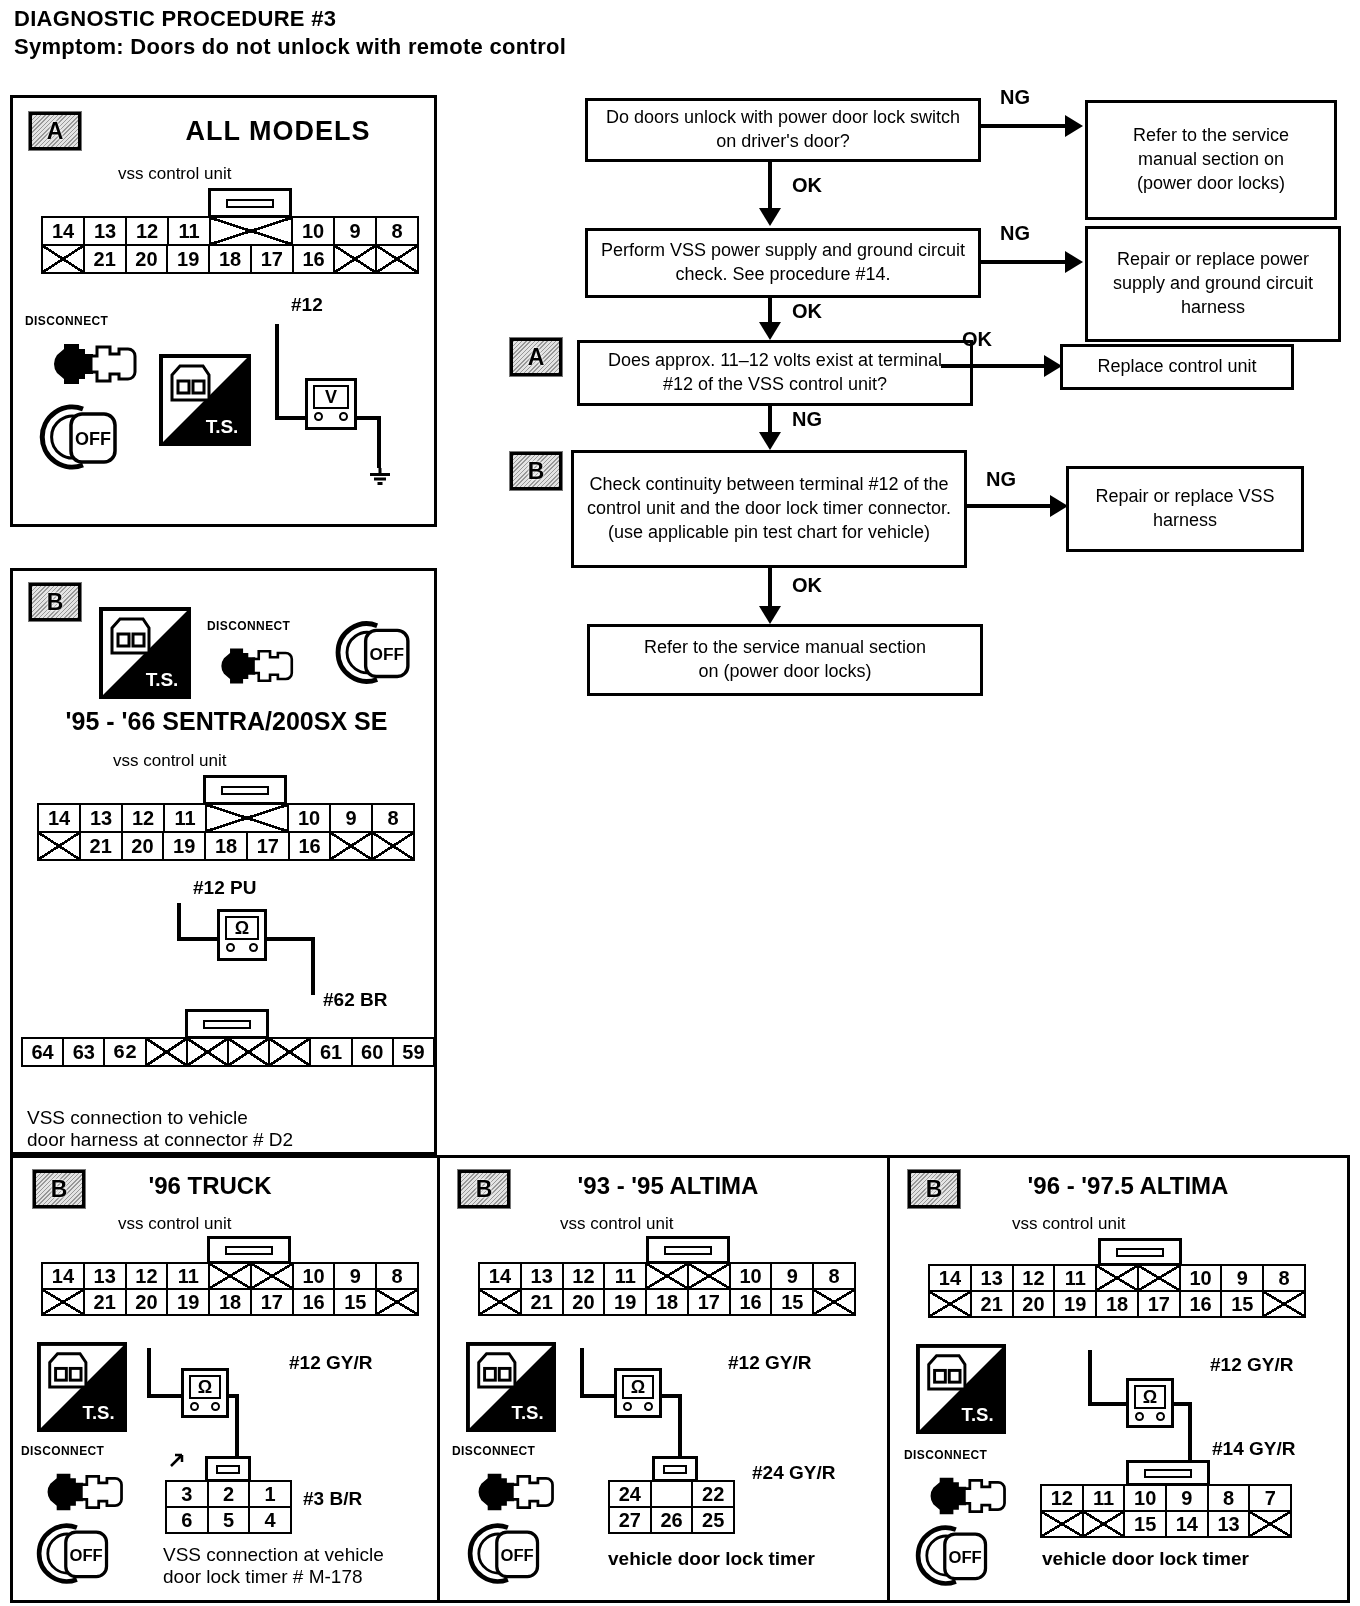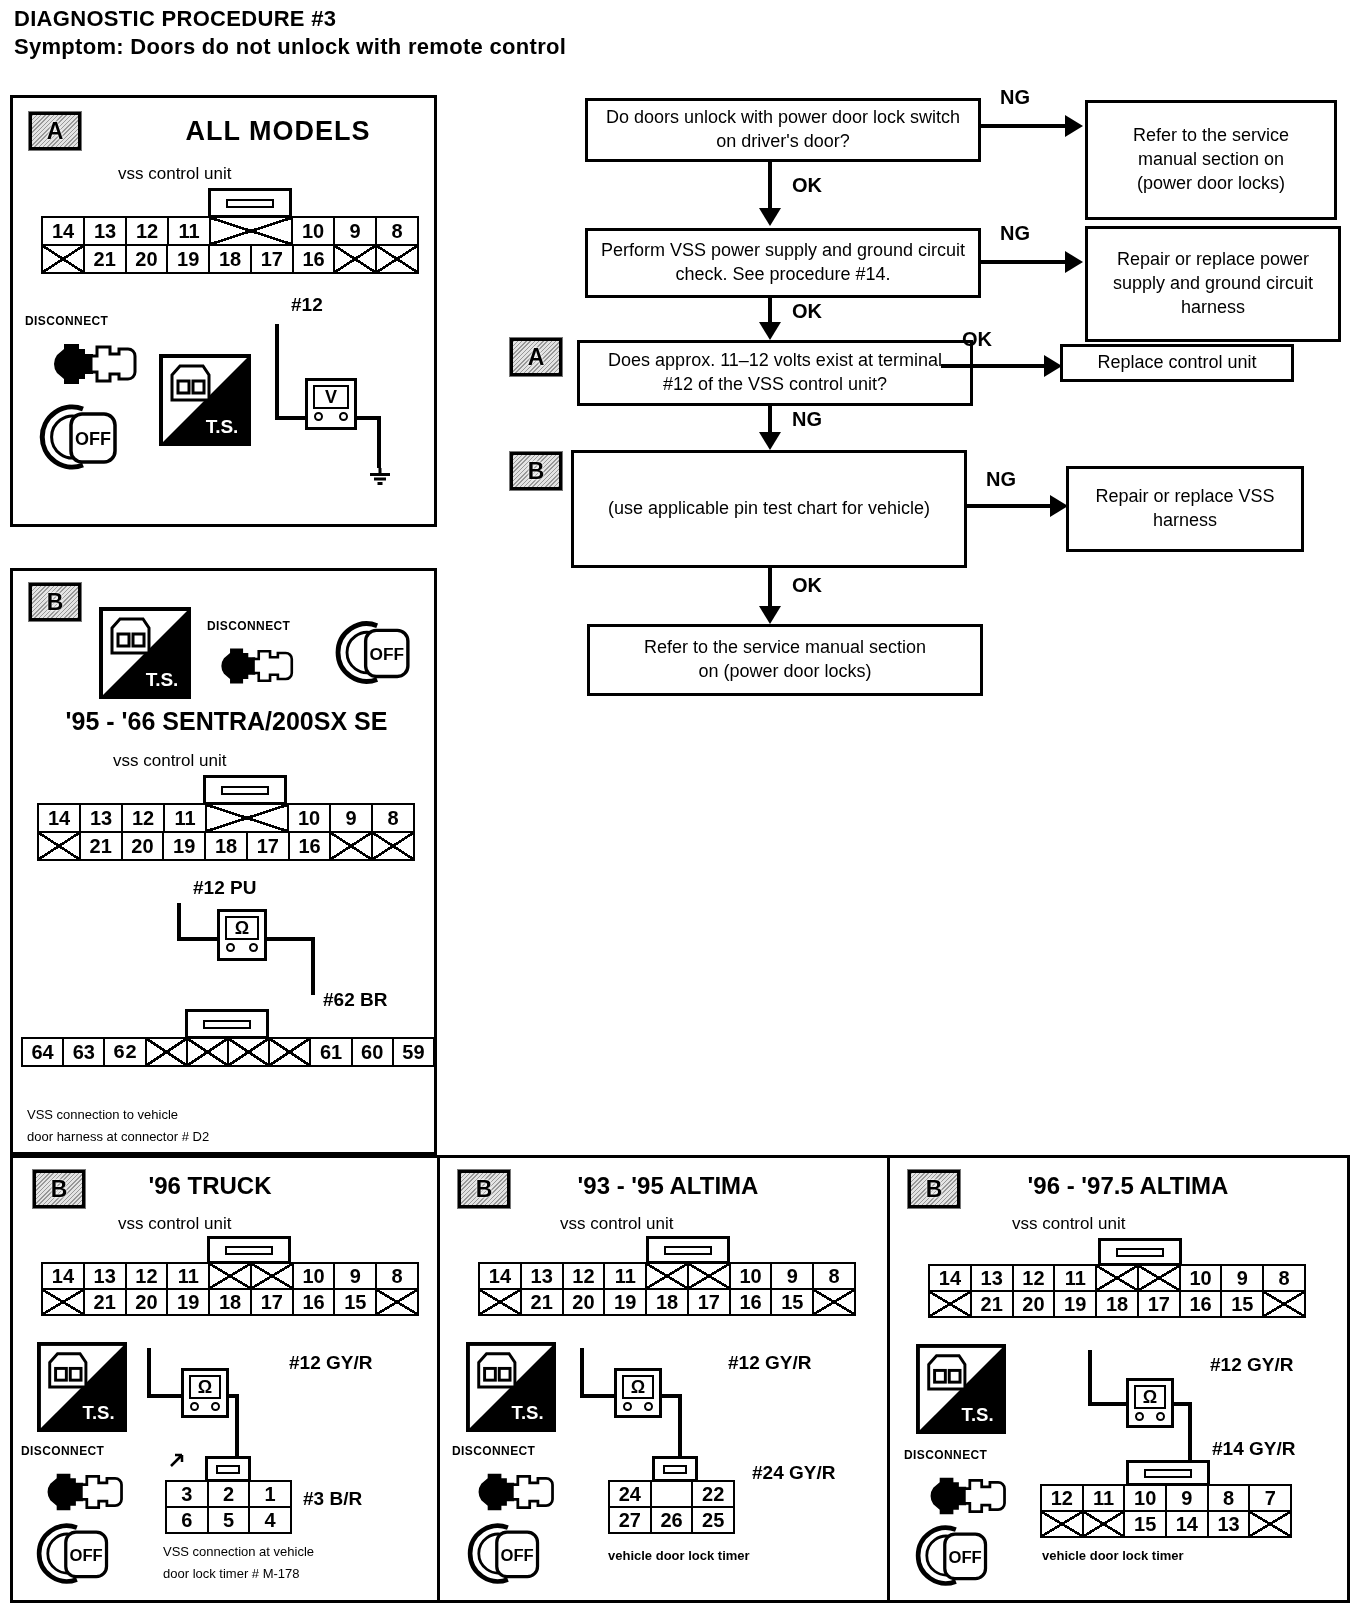--- a/index.html
+++ b/index.html
@@ -26,21 +26,21 @@
   .pin{flex:1 1 0;border:2px solid #000;margin-left:-2px;display:flex;align-items:center;justify-content:center;font-size:20px;font-weight:bold;background-color:#fff}
   .pin:first-child{margin-left:0}
   .pin.crossed{background-image:
     linear-gradient(to top right,transparent calc(50% - 1.3px),#000 calc(50% - 1.3px),#000 calc(50% + 1.3px),transparent calc(50% + 1.3px)),
     linear-gradient(to bottom right,transparent calc(50% - 1.3px),#000 calc(50% - 1.3px),#000 calc(50% + 1.3px),transparent calc(50% + 1.3px))}
   .meter{position:absolute;border:3px solid #000;background:#fff;display:flex;flex-direction:column}
   .screen{border:2px solid #000;margin:4px 5px 0;height:24px;display:flex;align-items:center;justify-content:center;font-size:18px;font-weight:bold}
   .terms{display:flex;justify-content:space-between;padding:3px 6px 0}
   .term{width:9px;height:9px;border:2px solid #000;border-radius:50%}
   .lblB{position:absolute;font-weight:bold;font-size:19px;white-space:nowrap}
-  .cap{position:absolute;font-size:13px;white-space:nowrap}
+  .cap{position:absolute;font-size:19px;white-space:nowrap}
   .disc{position:absolute;font-size:12px;font-weight:bold;letter-spacing:.4px;white-space:nowrap}
   svg{display:block}
   svg text{font-family:"Liberation Sans",sans-serif}
 </style>
 </head>
 <body>
 
 <div class="pagettl" style="left:14px;top:6px">DIAGNOSTIC PROCEDURE #3</div>
 <div class="pagettl" style="left:14px;top:34px">Symptom: Doors do not unlock with remote control</div>
 
@@ -72,30 +72,31 @@
 <div class="headD" style="left:759px;top:322px"></div>
 <div class="flbl" style="left:792px;top:300px">OK</div>
 
 <div class="chip" style="left:510px;top:338px">A</div>
 <div class="fbox" style="left:577px;top:340px;width:396px;height:66px">
   <div style="width:340px">Does approx. 11–12 volts exist at terminal #12 of the VSS control unit?</div>
 </div>
 <div class="flbl" style="left:962px;top:328px">OK</div>
 <div class="hwire" style="left:941px;top:364px;width:103px"></div>
 <div class="headR" style="left:1044px;top:355px"></div>
-<div class="fbox" style="left:1060px;top:344px;width:234px;height:38px">
+<div class="fbox" style="left:1060px;top:344px;width:234px;height:46px">
   <div>Replace control unit</div>
 </div>
 
 <div class="vwire" style="left:768px;top:406px;height:26px"></div>
 <div class="headD" style="left:759px;top:432px"></div>
 <div class="flbl" style="left:792px;top:408px">NG</div>
 
 <div class="chip" style="left:510px;top:452px">B</div>
 <div class="fbox" style="left:571px;top:450px;width:396px;height:118px">
+  <div style="width:372px">Check continuity between terminal #12 of the control unit and the door lock timer connector.</div>
   <div style="width:386px">(use applicable pin test chart for vehicle)</div>
 </div>
 <div class="flbl" style="left:986px;top:468px">NG</div>
 <div class="hwire" style="left:967px;top:504px;width:83px"></div>
 <div class="headR" style="left:1050px;top:495px"></div>
 <div class="fbox" style="left:1066px;top:466px;width:238px;height:86px">
   <div style="width:200px">Repair or replace VSS harness</div>
 </div>
 
 <div class="vwire" style="left:768px;top:568px;height:38px"></div>

